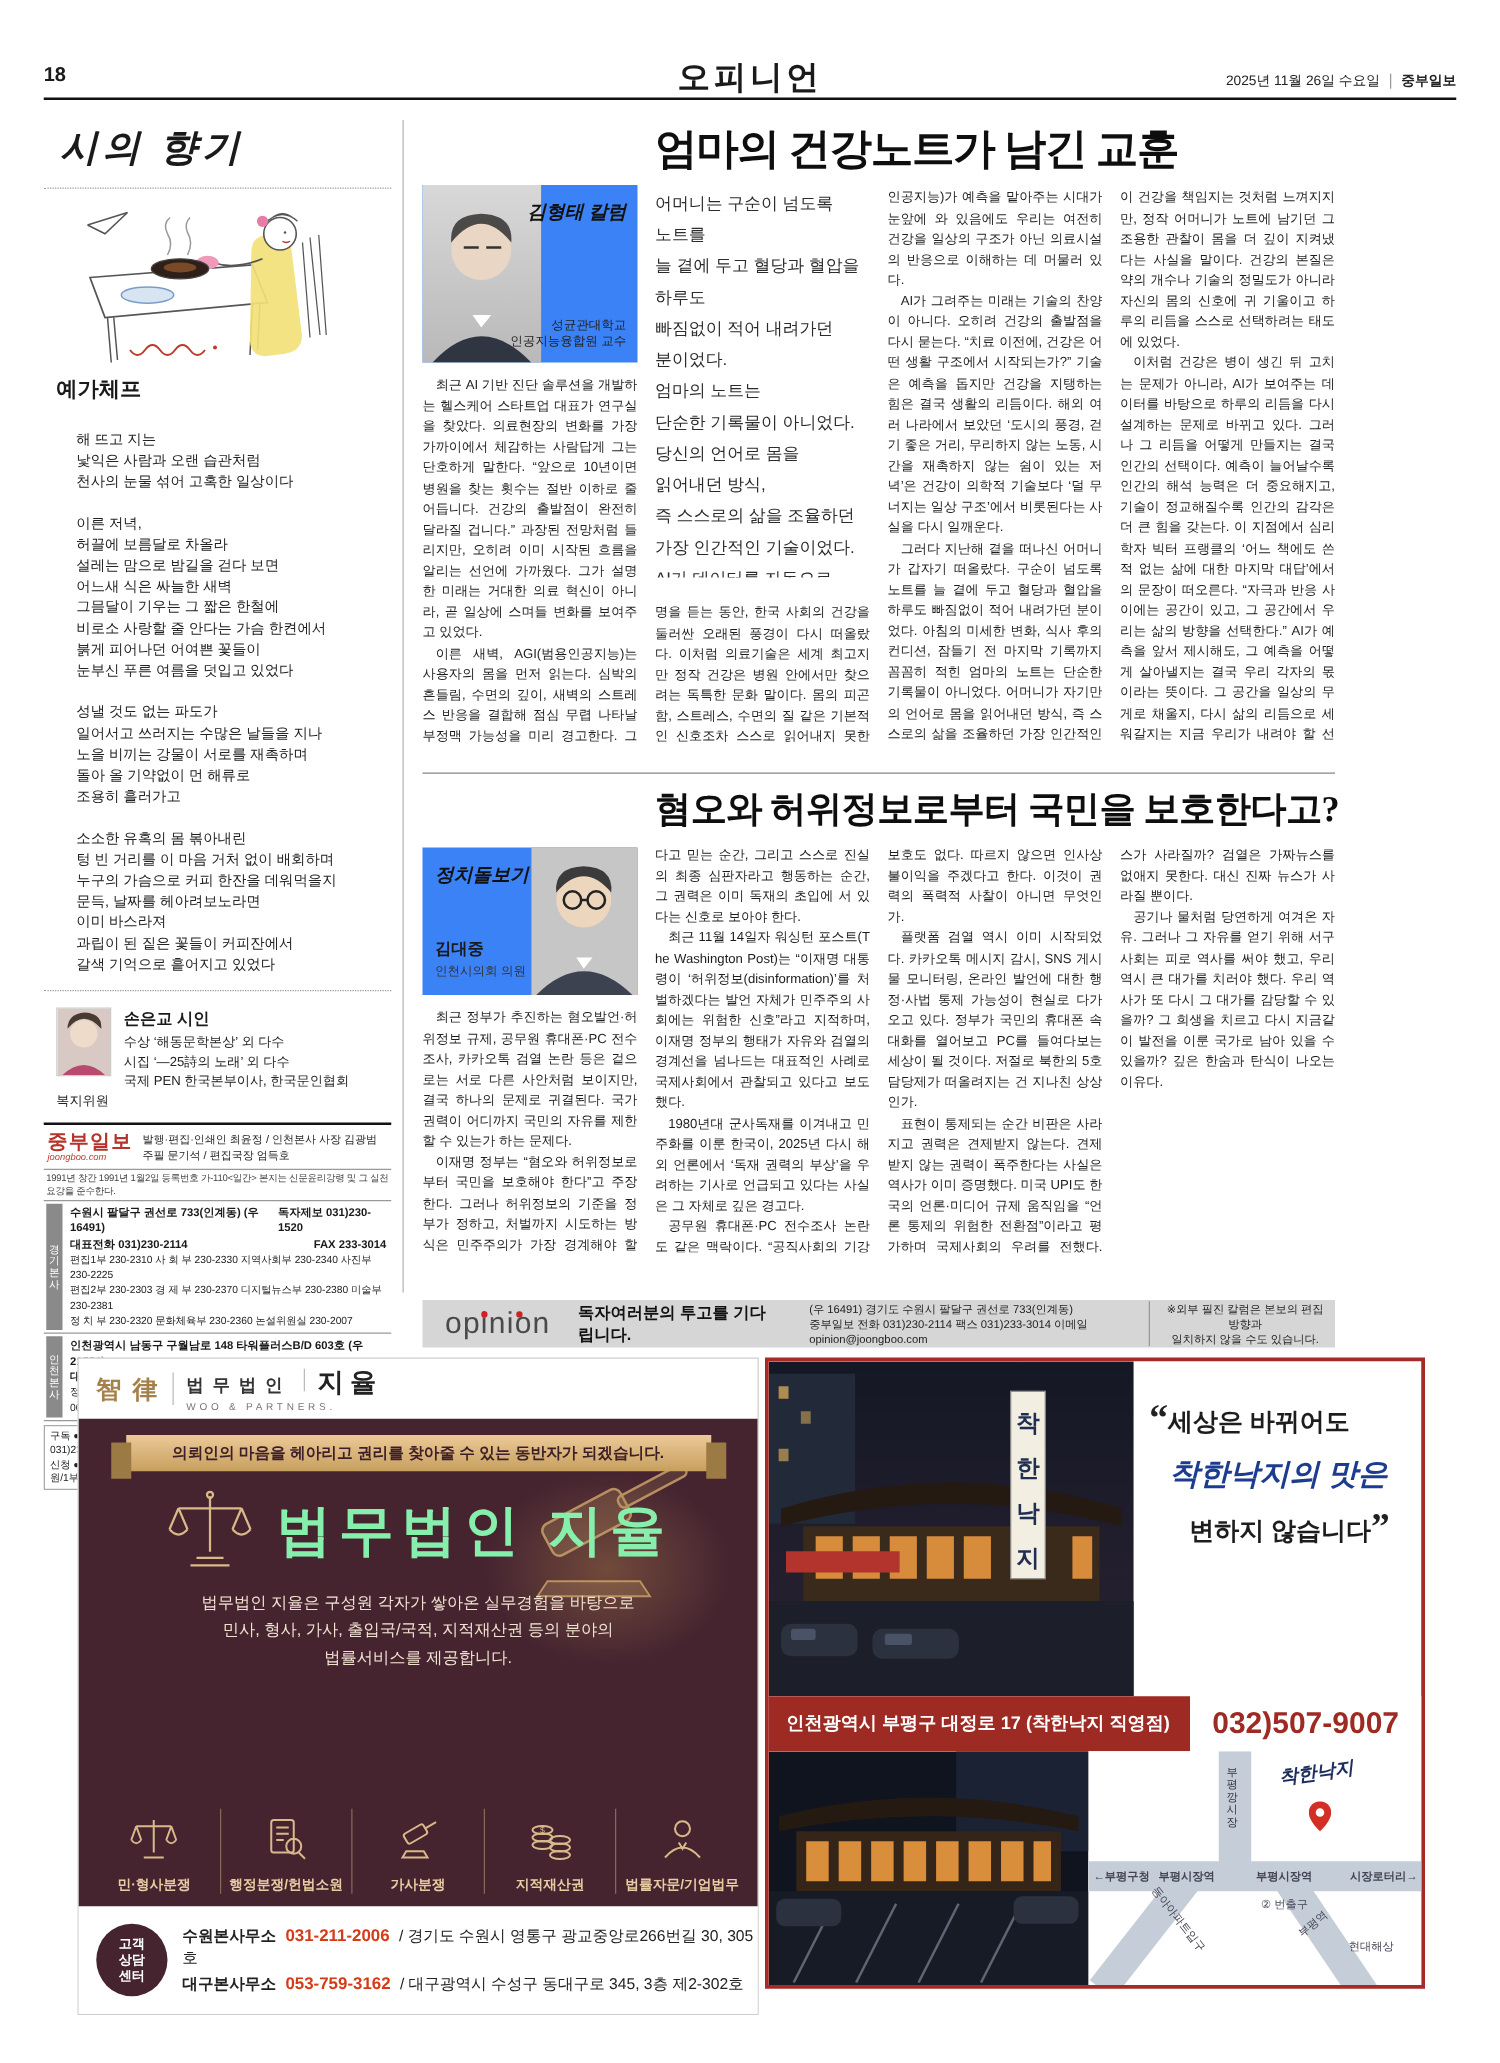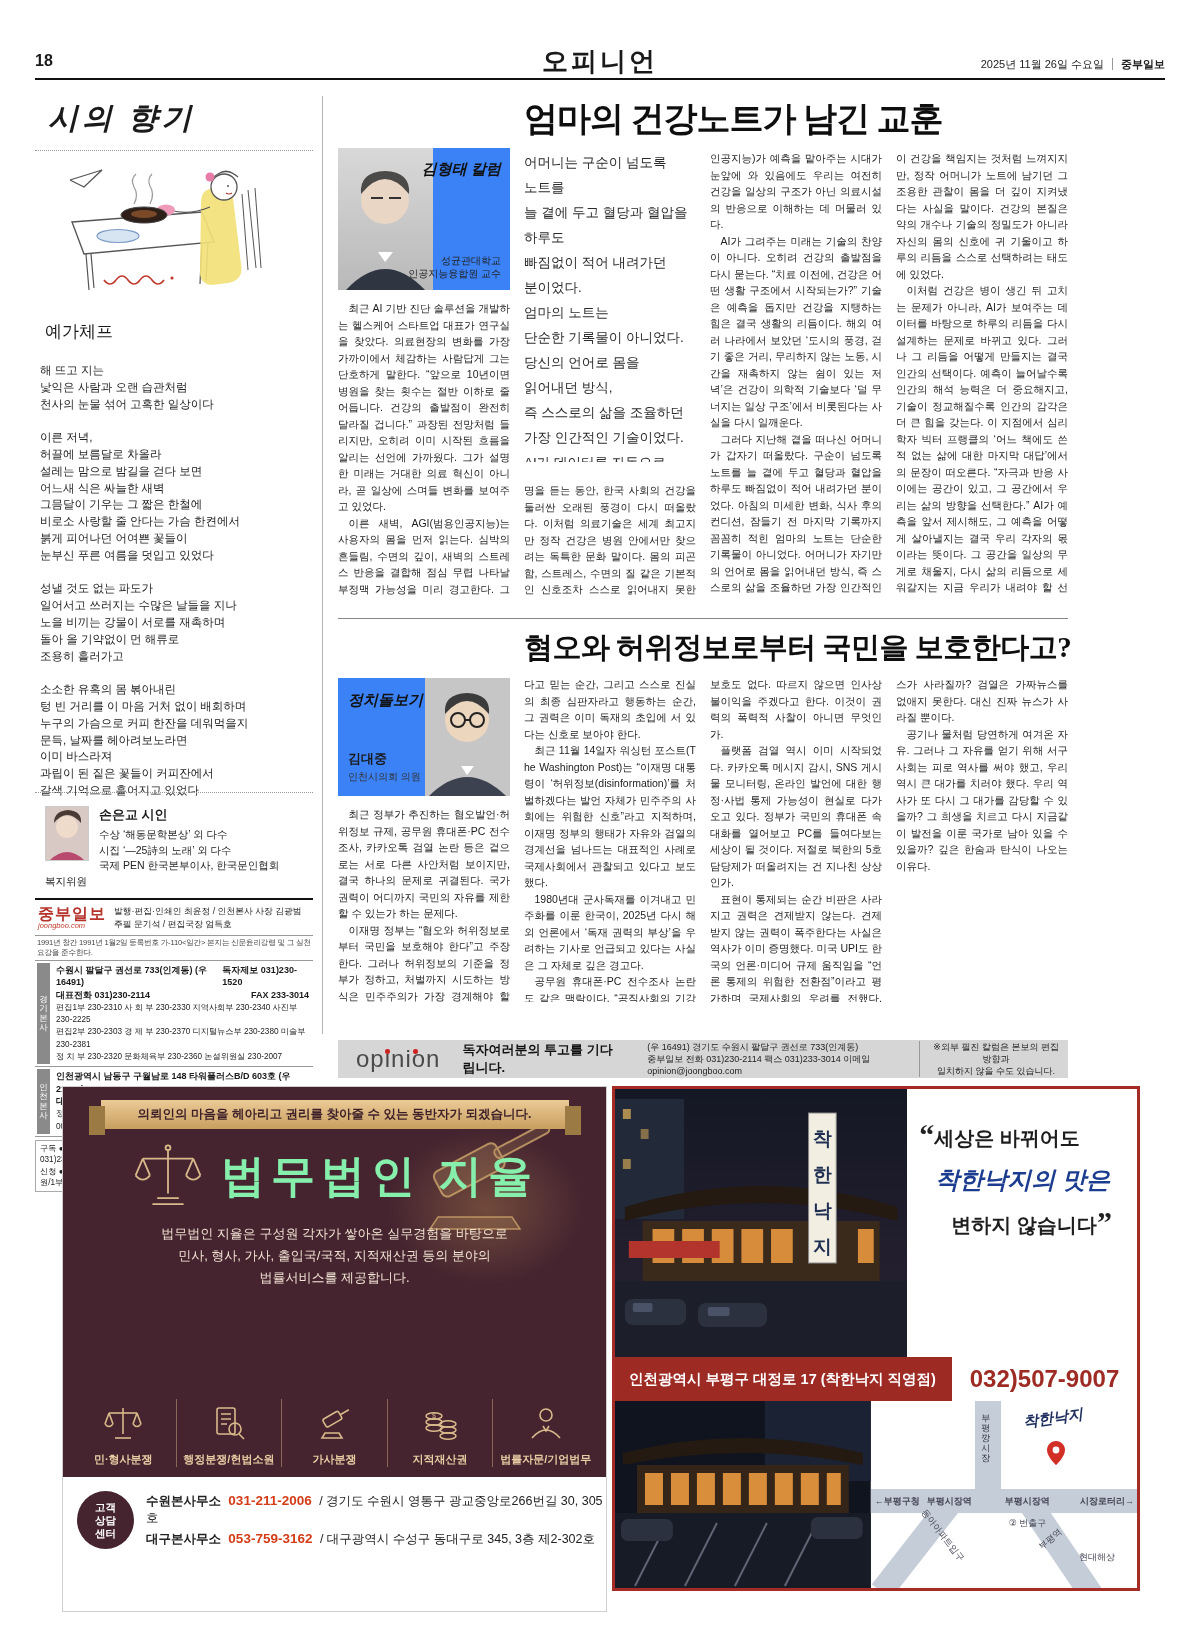--- a/index.html
+++ b/index.html
@@ -14,22 +14,22 @@
   .pageno{left:35px;top:52px;font-size:16px;font-weight:bold;}
   .section-title{left:0;right:0;top:44px;text-align:center;font-size:26px;font-weight:bold;letter-spacing:3px;}
   .dateline{right:35px;top:57px;font-size:11px;color:#222;}
   .dateline .paper{font-weight:bold;border-left:1px solid #999;padding-left:8px;margin-left:8px;}
   .head-rule{left:35px;top:78px;width:1130px;height:2px;background:#111;}
   .vrule{left:322px;top:96px;width:1px;height:938px;background:#b5b5b5;}
 
   
   .corner-title{left:48px;top:98px;font-size:30px;font-weight:bold;font-style:italic;letter-spacing:4px;}
   .dotrule{border-top:1px dotted #999;height:0;}
-  .poem-title{left:45px;top:320px;font-size:17px;font-weight:normal;}
-  .poem{left:40px;top:344px;width:245px;height:440px;font-size:11.5px;line-height:16.8px;color:#222;margin-top:18px;}
+  .poem-title{left:45px;top:300px;font-size:17px;font-weight:bold;}
+  .poem{left:61px;top:344px;width:245px;height:440px;font-size:11.5px;line-height:16.8px;color:#222;}
   .poet{left:45px;top:806px;width:260px;}
   .poet-photo{width:42px;height:53px;float:left;margin-right:10px;border:1px solid #ccc;}
   .poet-name{font-size:13px;font-weight:bold;margin-bottom:3px;}
   .poet-bio{font-size:10.5px;line-height:15.5px;color:#222;}
 
   
   .mast{left:35px;top:898px;width:278px;border-top:2px solid #111;font-size:9px;}
   .mh-row1{display:flex;align-items:center;gap:8px;padding:5px 3px;border-bottom:1px solid #999;}
   .mh-logo-kr{color:#b5332a;font-weight:bold;font-size:16px;letter-spacing:1px;line-height:15px;}
   .mh-logo-en{color:#c0392b;font-size:7.5px;font-style:italic;}
@@ -354,20 +354,32 @@
     <div class="opcall">독자여러분의 투고를 기다립니다.</div>
     <div class="opaddr">
       <div>(우 16491) 경기도 수원시 팔달구 권선로 733(인계동)</div>
       <div>중부일보 전화 031)230-2114  팩스 031)233-3014 이메일 opinion@joongboo.com</div>
     </div>
     <div class="opnote pre">※외부 필진 칼럼은 본보의 편집 방향과
 일치하지 않을 수도 있습니다.</div>
   </div>
 
   <div class="abs adlaw">
+    <div class="adlaw-head">
+      <span class="hanja">智 律</span>
+      <span class="vd"></span>
+      <div>
+        <div class="firmrow">
+          <span class="firm-type">법무법인</span>
+          <span class="vd" style="height:18px;display:inline-block;"></span>
+          <span class="firm-name">지율</span>
+        </div>
+        <div class="firm-eng">WOO &amp; PARTNERS.</div>
+      </div>
+    </div>
     <div class="adlaw-maroon">
       <svg width="180" height="130" viewBox="0 0 180 130" style="position:absolute;right:26px;top:30px;opacity:.85;">
         <g transform="rotate(-28 90 60)">
           <rect x="40" y="30" width="70" height="28" rx="6" fill="rgba(202,162,106,0.25)" stroke="#caa26a" stroke-width="2"></rect>
           <rect x="105" y="38" width="60" height="10" rx="4" fill="rgba(202,162,106,0.2)" stroke="#caa26a" stroke-width="2"></rect>
         </g>
         <path d="M30,112 h90 l-8,-12 h-74 Z" fill="rgba(202,162,106,0.25)" stroke="#caa26a" stroke-width="1.5"></path>
       </svg>
       <div class="ribbon">의뢰인의 마음을 헤아리고 권리를 찾아줄 수 있는 동반자가 되겠습니다.</div>
       <div class="bigtitle-row">

